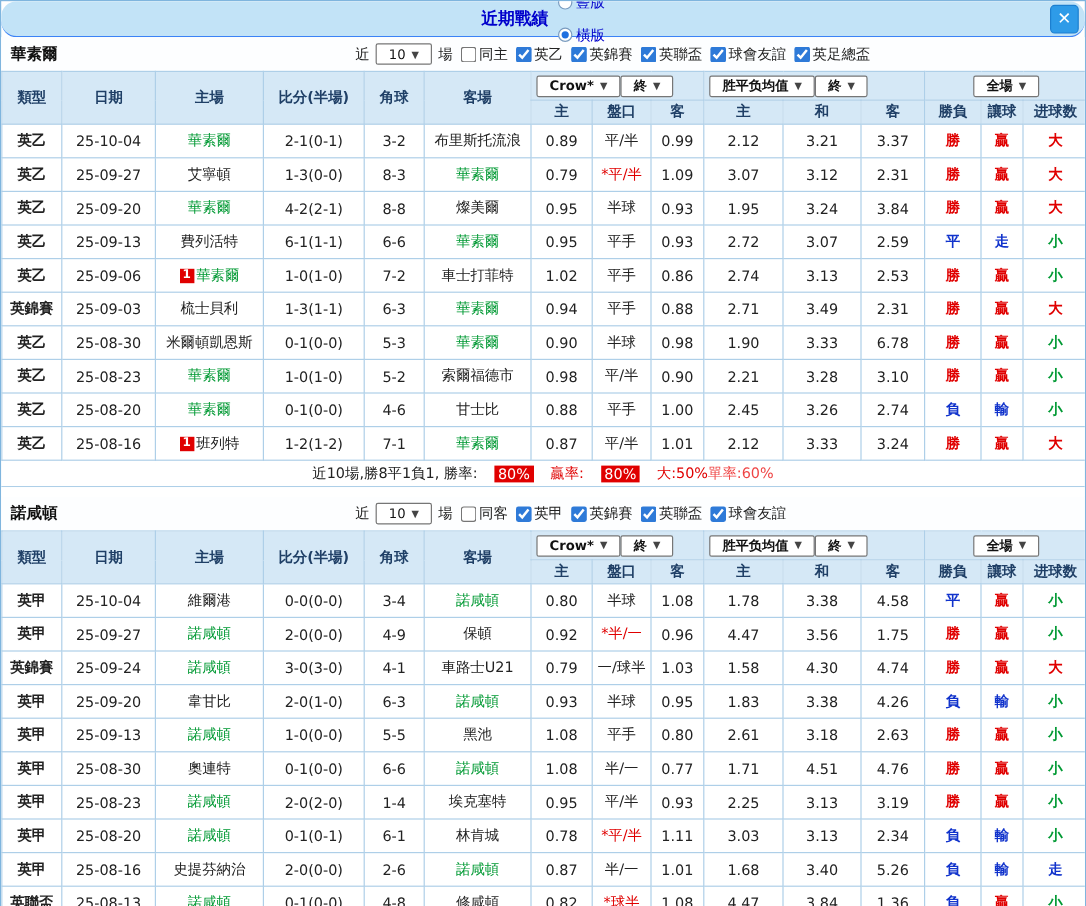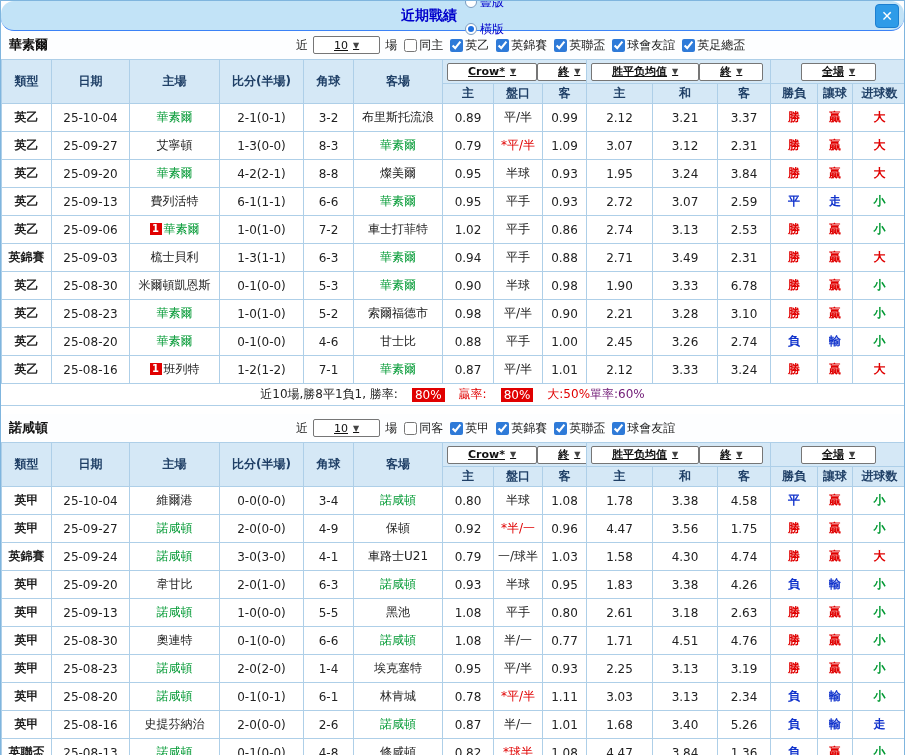--- a/index.html
+++ b/index.html
@@ -32,22 +32,22 @@
   .strip { height:28px; display:flex; align-items:center; padding:0 8px; background:#FDFEFF; }
   .team { font-weight:bold; font-size:13px; color:#111; }
   .filters { display:flex; align-items:center; gap:5px; margin-left:248px; white-space:nowrap; }
   .flt-lab { font-size:12px; color:#222; }
   .chk { display:inline-flex; align-items:center; gap:2px; cursor:pointer; margin-left:2px; }
   .chk input { width:13px; height:13px; accent-color:#2E7AD8; }
   .chk-lab { font-size:12px; color:#222; }
 
   
   .sel-ctrl { display:inline-flex; align-items:center; gap:5px; background:#fff;
-    border:1px solid #767676; height:18px; padding:0 20px; font-size:11px; color:#111;
-    cursor:pointer; border-radius:2px;text-decoration:underline; }
+    border:1px solid #767676; height:18px; padding:0 10px; font-size:11px; color:#111;
+    cursor:pointer; border-radius:2px; }
   .sel-ctrl .arw { font-size:8px; color:#444; }
 
   
   table.grid { border-collapse:collapse; width:100%; table-layout:fixed; }
   .grid th, .grid td { border:1px solid #AECFE8; text-align:center; overflow:hidden;
     white-space:nowrap; }
   .grid thead th { background:#D5E8F6; color:#1F3F66; font-weight:bold; }
   .grid .h1 { height:24px; font-size:12px; }
   .grid .h2 { height:20px; font-size:12px; }
   .grid .hgrp { height:24px; }
@@ -64,21 +64,21 @@
   .line.red { color:#E00000; }
   .badge { display:inline-block; width:12px; height:12px; line-height:12px; background:#E00000;
     color:#fff; font-size:10px; font-weight:bold; margin-right:2px; vertical-align:1px; }
   .res { font-weight:bold; }
 
   
   .summary { height:22px; display:flex; align-items:center; justify-content:center;
     font-size:12px; border-bottom:1px solid #AECFE8; }
   .sum-plain { color:#222; }
   .sum-red   { color:#E00000; }
-  .sum-blue  { color:#701a75; }
+  .sum-blue  { color:#ef4444; }
   .sum-badge { background:#E00000; color:#fff; padding:0 3px; margin:0 14px; }
 
   .gap { height:8px; background:#fff; }
 </style>
 </head>
 <body>
 
 <div class="page">
   <div class="titlebar">
     <span class="title">近期戰績</span>

